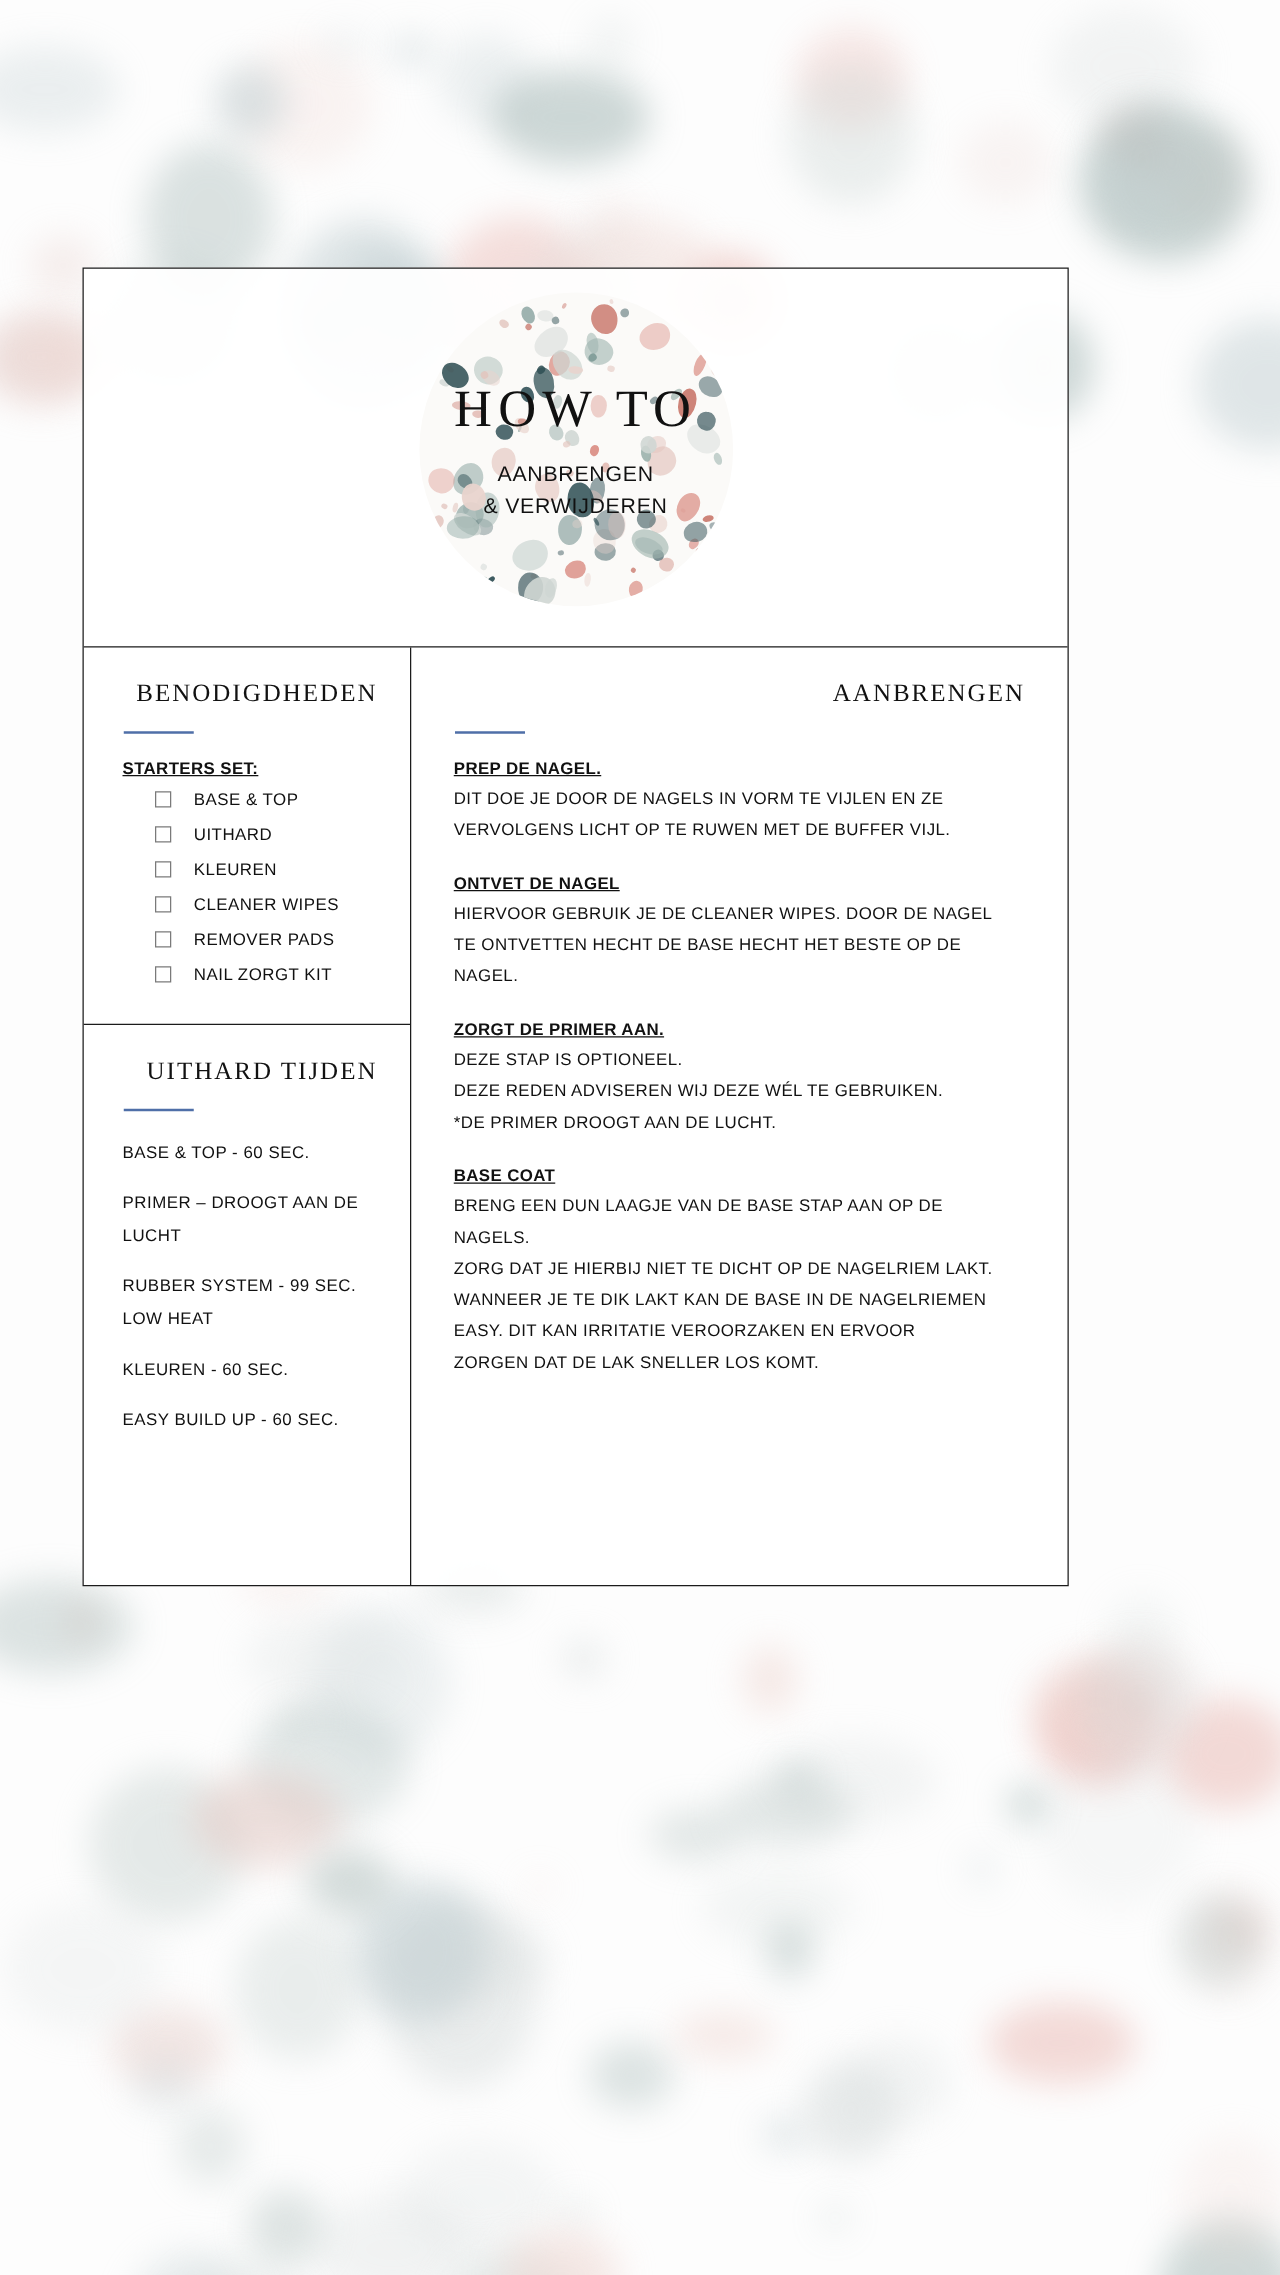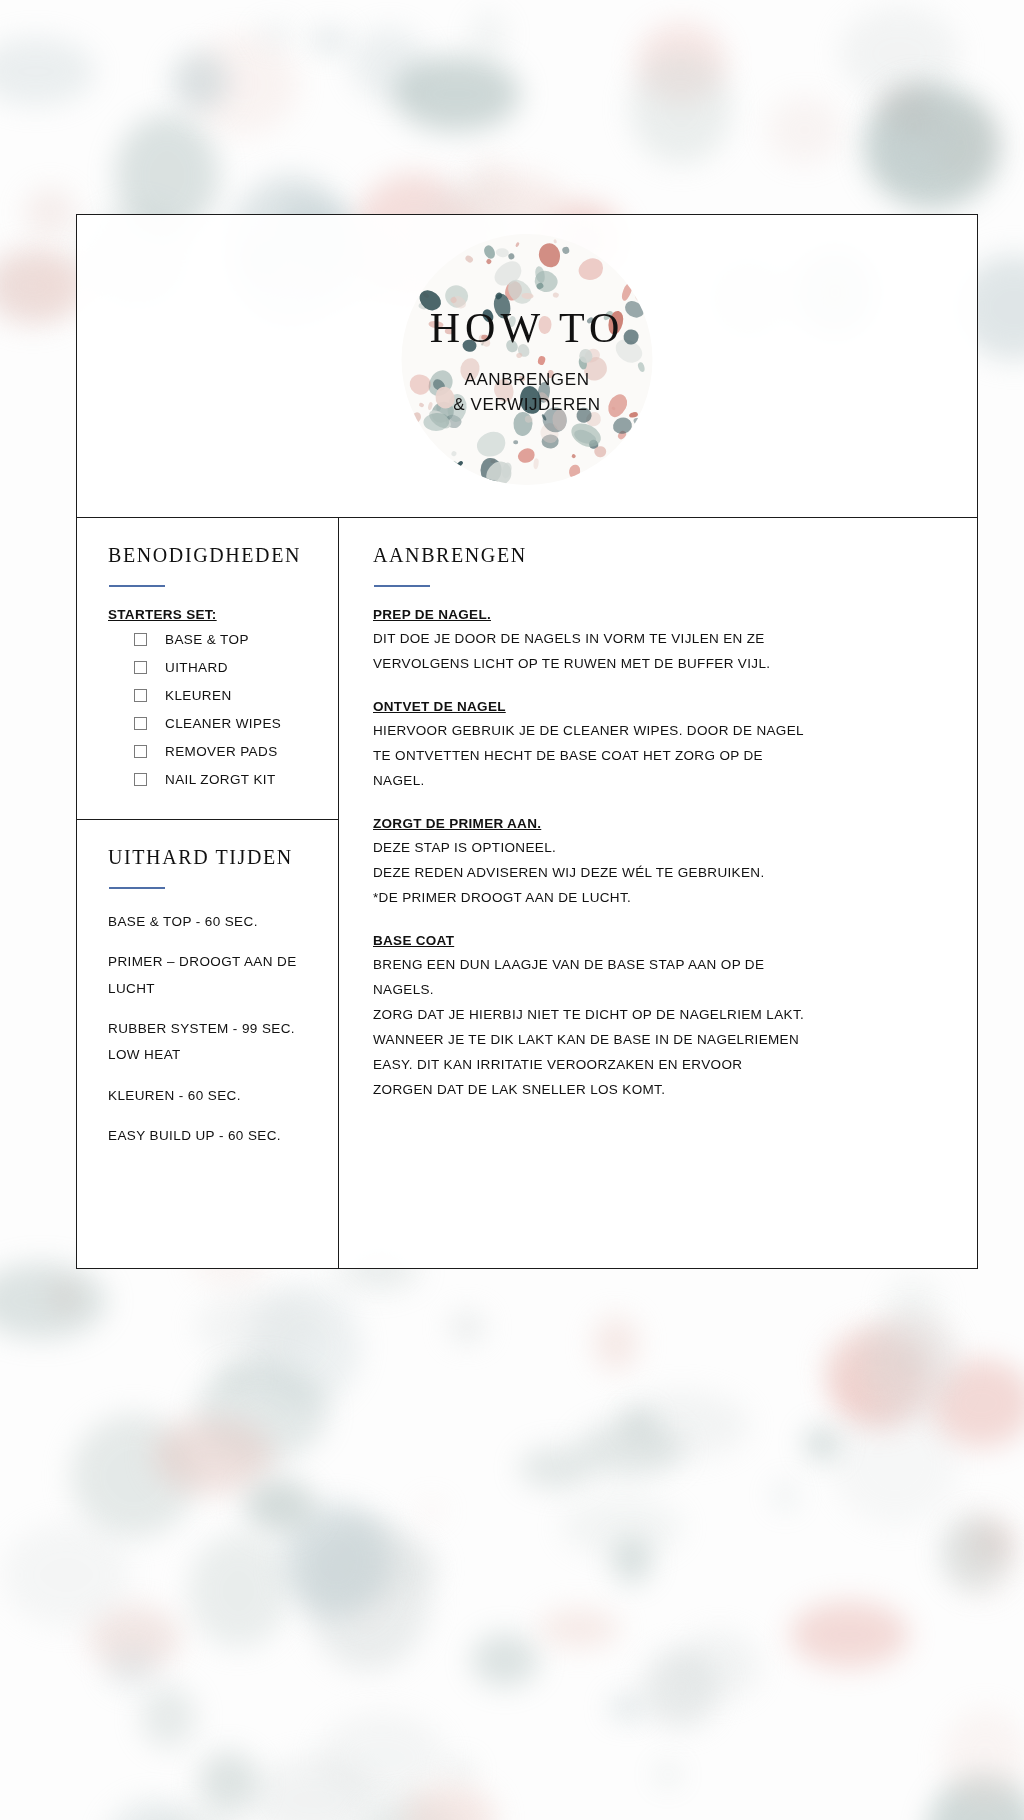--- a/index.html
+++ b/index.html
@@ -25,23 +25,23 @@
   .blob {
     position: absolute;
     border-radius: 50%;
     filter: blur(14px);
     opacity: .55;
   }
 
   
   #sheet {
     position: absolute;
-    left: 76px;
+    left: 66px;
     top: 214px;
-    width: 902px;
+    width: 789px;
     height: 1055px;
     z-index: 2;
     border: 1.5px solid #1b1b1b;
     background: rgba(255,255,255,0.93);
     box-sizing: border-box;
   }
 
   
   #header-band {
     position: relative;
@@ -115,20 +115,21 @@
     border-bottom: 1.5px solid #1b1b1b;
     height: 302px;
   }
 
   .section-title {
     font-family: "Liberation Serif", serif;
     font-size: 20px;
     letter-spacing: 1.6px;
     color: #111;
     font-weight: 400;
+    text-align: right;
   }
   .rule {
     width: 56px;
     height: 2px;
     background: #4f6fa8;
     margin: 18px 0 20px 1px;
   }
   .rule.wide { width: 56px; }
 
   .sub-head {
@@ -478,21 +479,21 @@
         <div class="step-body">
           <span class="ln">DIT DOE JE DOOR DE NAGELS IN VORM TE VIJLEN EN ZE</span>
           <span class="ln">VERVOLGENS LICHT OP TE RUWEN MET DE BUFFER VIJL.</span>
         </div>
       </div>
 
       <div class="step">
         <div class="step-title">ONTVET DE NAGEL</div>
         <div class="step-body">
           <span class="ln">HIERVOOR GEBRUIK JE DE CLEANER WIPES. DOOR DE NAGEL</span>
-          <span class="ln">TE ONTVETTEN HECHT DE BASE COAT HET ZORG OP DE</span>
+          <span class="ln">TE ONTVETTEN HECHT DE BASE HECHT HET BESTE OP DE</span>
           <span class="ln">NAGEL.</span>
         </div>
       </div>
 
       <div class="step">
         <div class="step-title">ZORGT DE PRIMER AAN.</div>
         <div class="step-body">
           <span class="ln">DEZE STAP IS OPTIONEEL.</span>
           <span class="ln">DEZE REDEN ADVISEREN WIJ DEZE WÉL TE GEBRUIKEN.</span>
           <span class="ln">*DE PRIMER DROOGT AAN DE LUCHT.</span>

